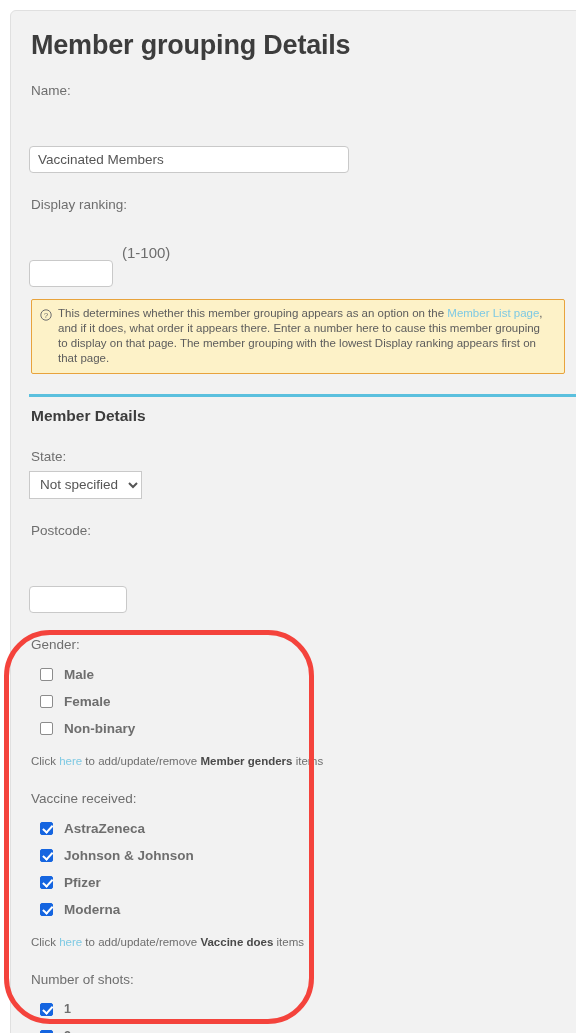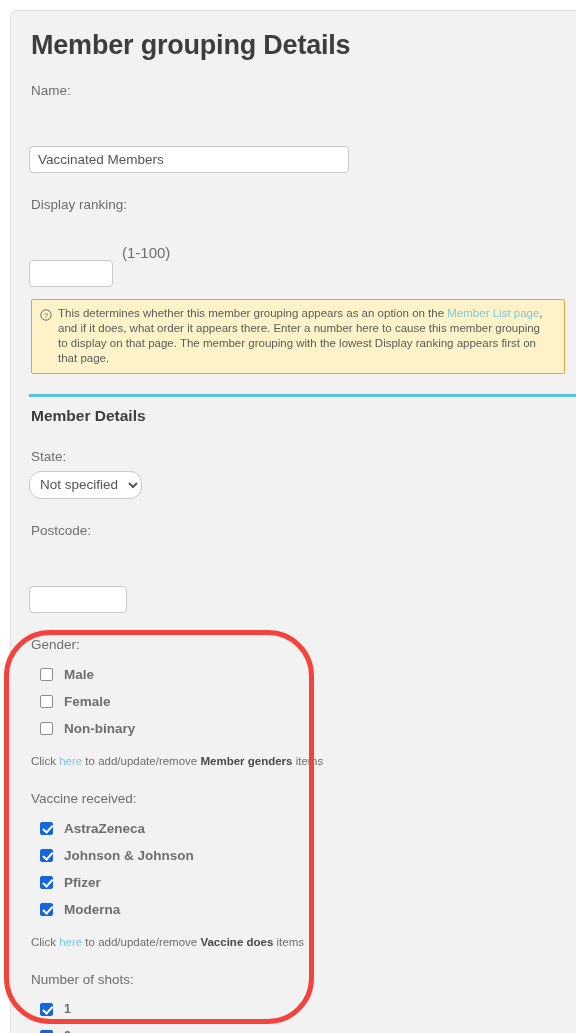--- a/index.html
+++ b/index.html
@@ -98,21 +98,21 @@
     color: #6e6e6e;
     margin-left: 9px;
   }
 
   select.state-select {
     font-family: "Liberation Sans", sans-serif;
     font-size: 13.5px;
     color: #555;
     background: #ffffff;
     border: 1px solid #c9c9c9;
-    border-radius: 12px;
+    border-radius: 0;
     height: 28px;
     padding: 2px 6px;
     box-sizing: border-box;
     outline: none;
   }
   input.postcode-input { width: 98px; height: 27px; }
 
   
   .info-box {
     margin: 12px 0 0 2px;

